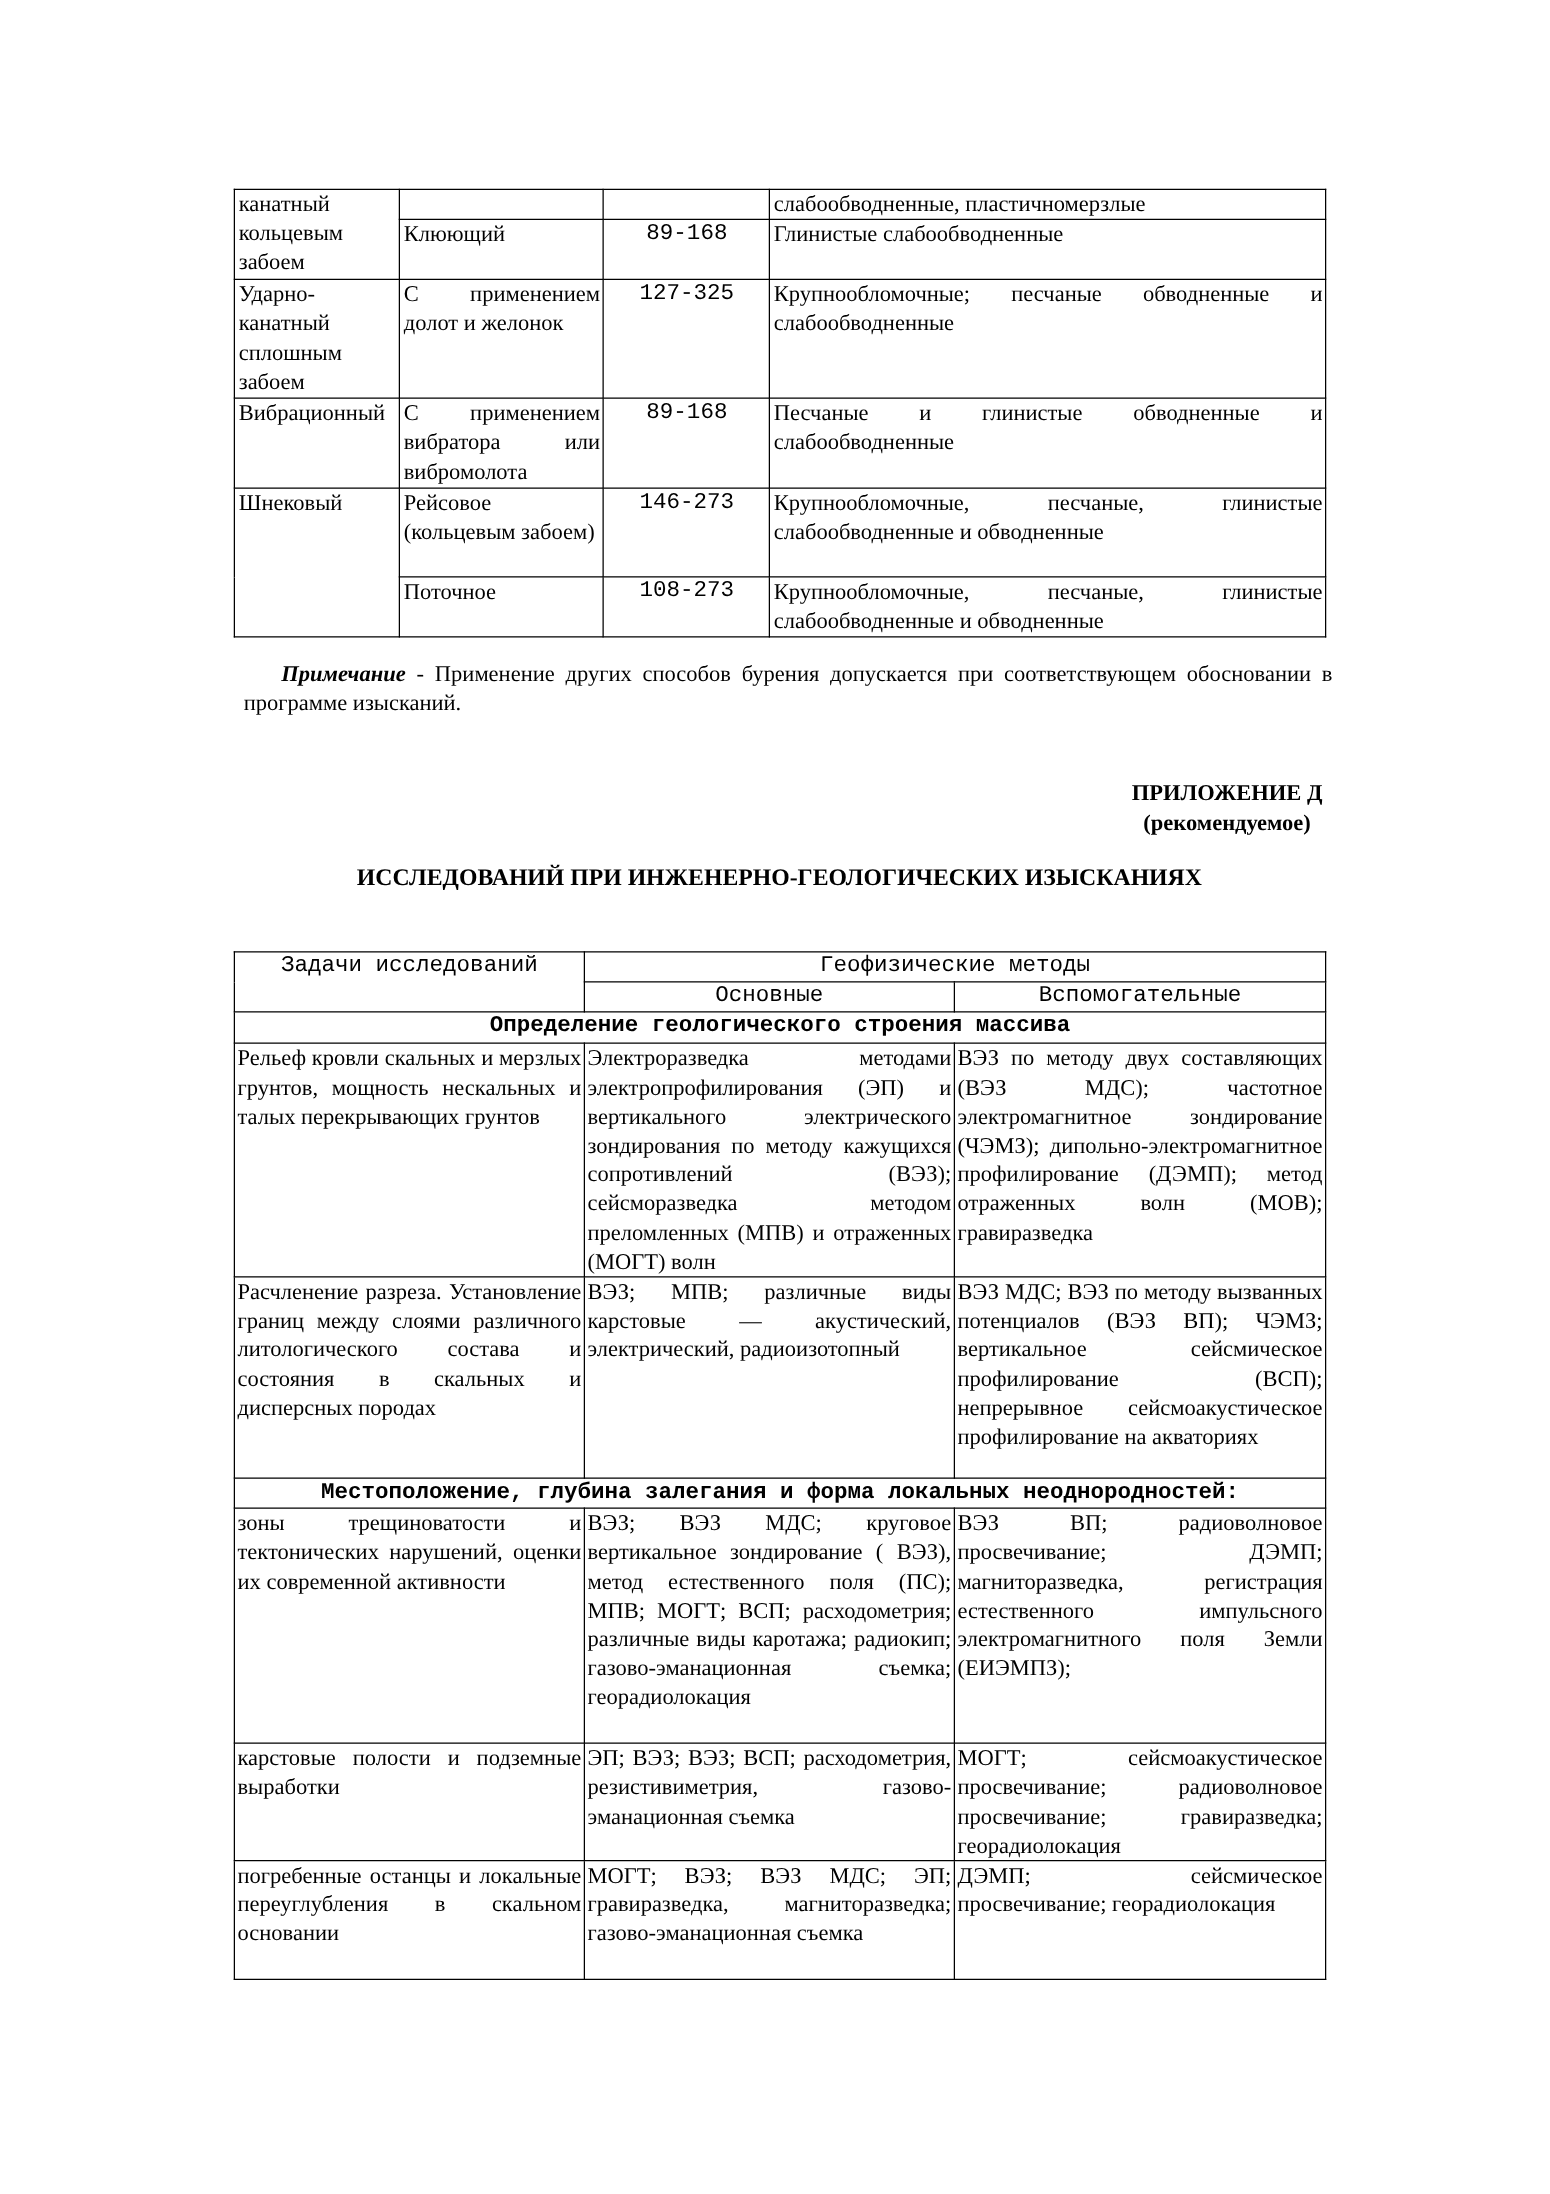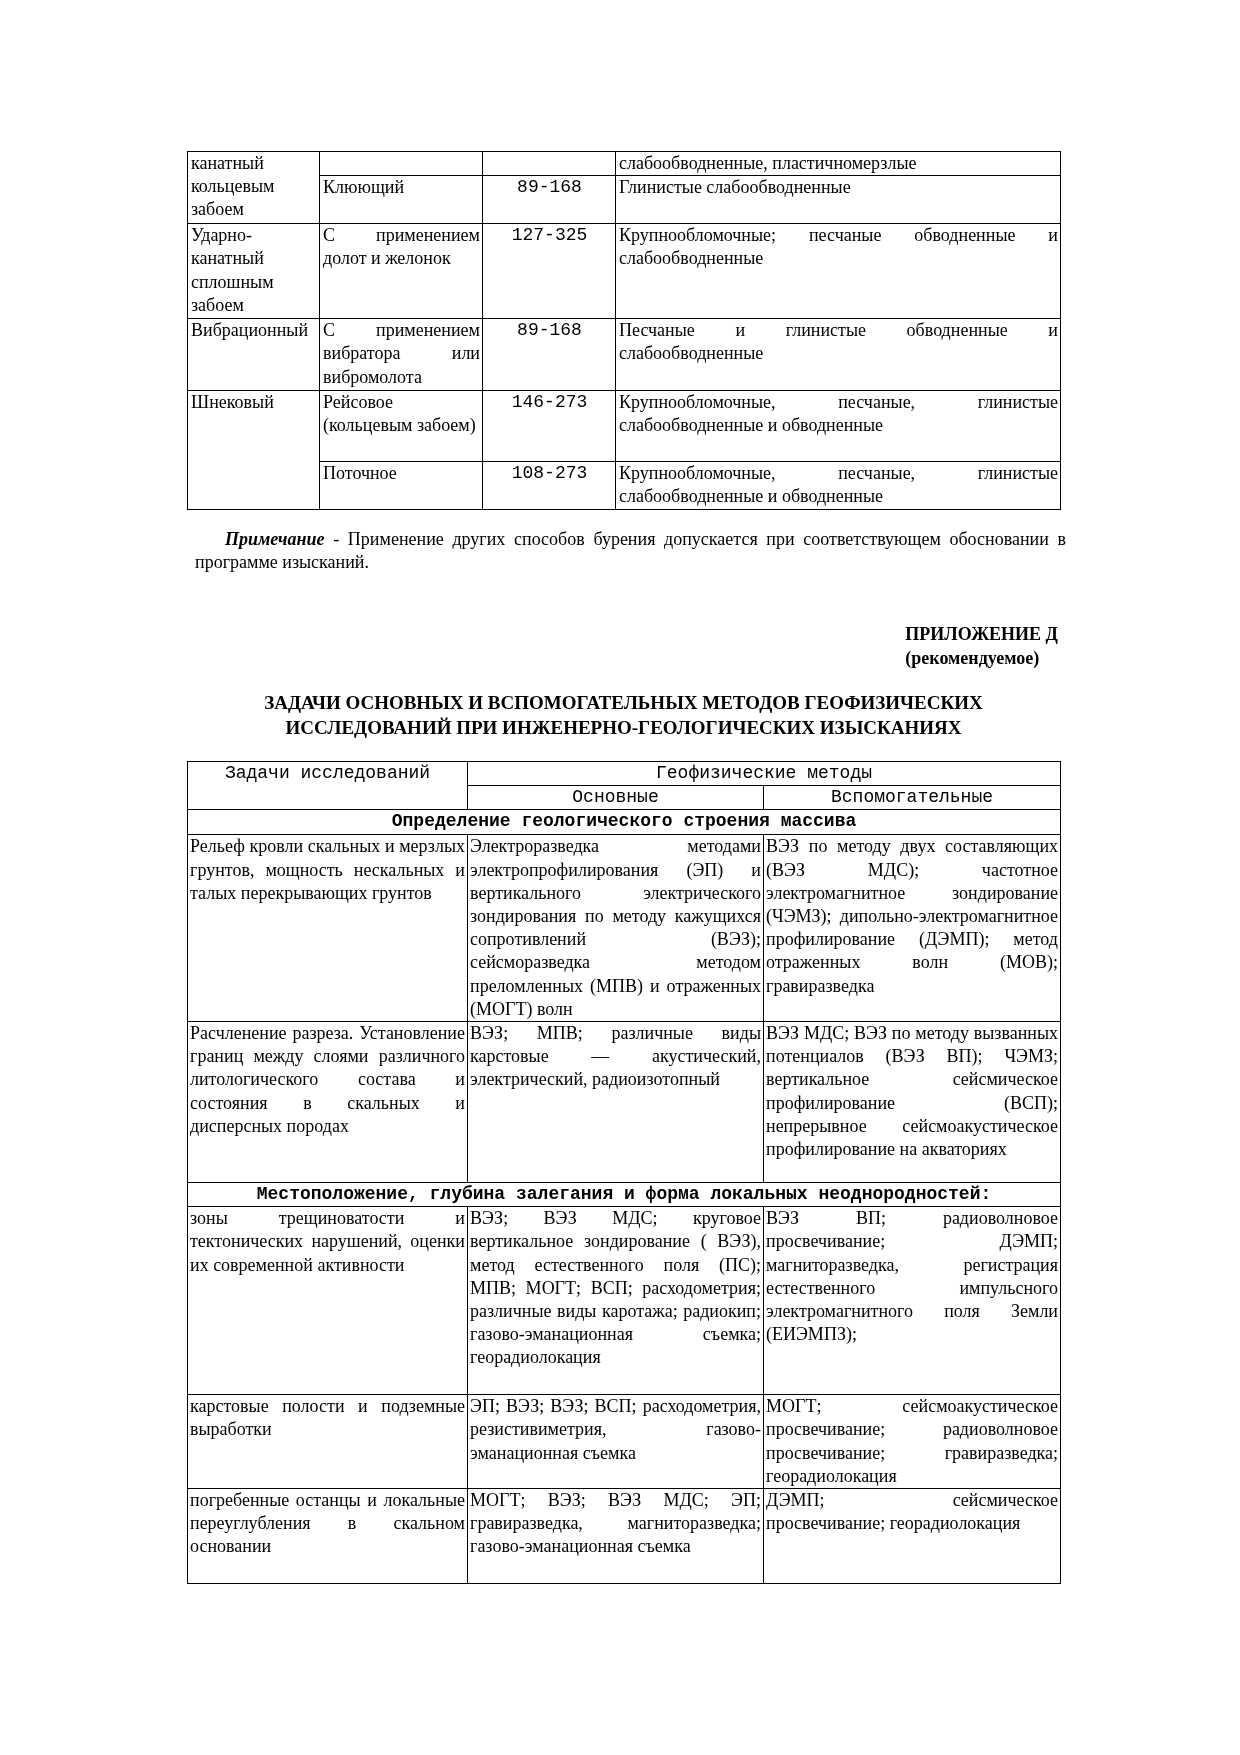--- a/index.html
+++ b/index.html
@@ -18,21 +18,21 @@
     .b { font-weight: bold; }
 
     #table-top { left: 187px; top: 151px; width: 873px; }
     #table-top td { height: auto; }
 
     .note {
       position: absolute; left: 195px; top: 528px; width: 871px;
       text-align: justify; text-indent: 30px; line-height: 23px;
     }
     .appendix {
-      position: absolute; right: 182px; top: 622px; text-align: left;
+      position: absolute; right: 182px; top: 622px; text-align: center;
       font-weight: bold; line-height: 24px;
     }
     .appendix .sub { font-size: 18px; }
     .title {
       position: absolute; left: 187px; top: 690px; width: 873px;
       text-align: center; font-weight: bold; font-size: 19px; line-height: 25px;
     }
 
     #table-bottom { left: 187px; top: 761px; width: 873px; }
     #table-bottom td { padding: 0 2px 0 2px; }
@@ -86,21 +86,20 @@
   </table>
 
 <p class="note" style="margin:0"><b><i>Примечание</i></b><span> - Применение других способов бурения допускается при соответствующем обосновании в программе изысканий.</span></p>
 
 <div class="appendix">
   <div>ПРИЛОЖЕНИЕ Д</div>
   <div class="sub">(рекомендуемое)</div>
 </div>
 
 <div class="title">
-  <div>ЗАДАЧИ ОСНОВНЫХ И ВСПОМОГАТЕЛЬНЫХ МЕТОДОВ ГЕОФИЗИЧЕСКИХ</div>
   <div>ИССЛЕДОВАНИЙ ПРИ ИНЖЕНЕРНО-ГЕОЛОГИЧЕСКИХ ИЗЫСКАНИЯХ</div>
 </div>
 
 <table id="table-bottom">
   <colgroup>
     <col style="width:280px">
     <col style="width:296px">
     <col style="width:297px">
   </colgroup>
   <tbody>

